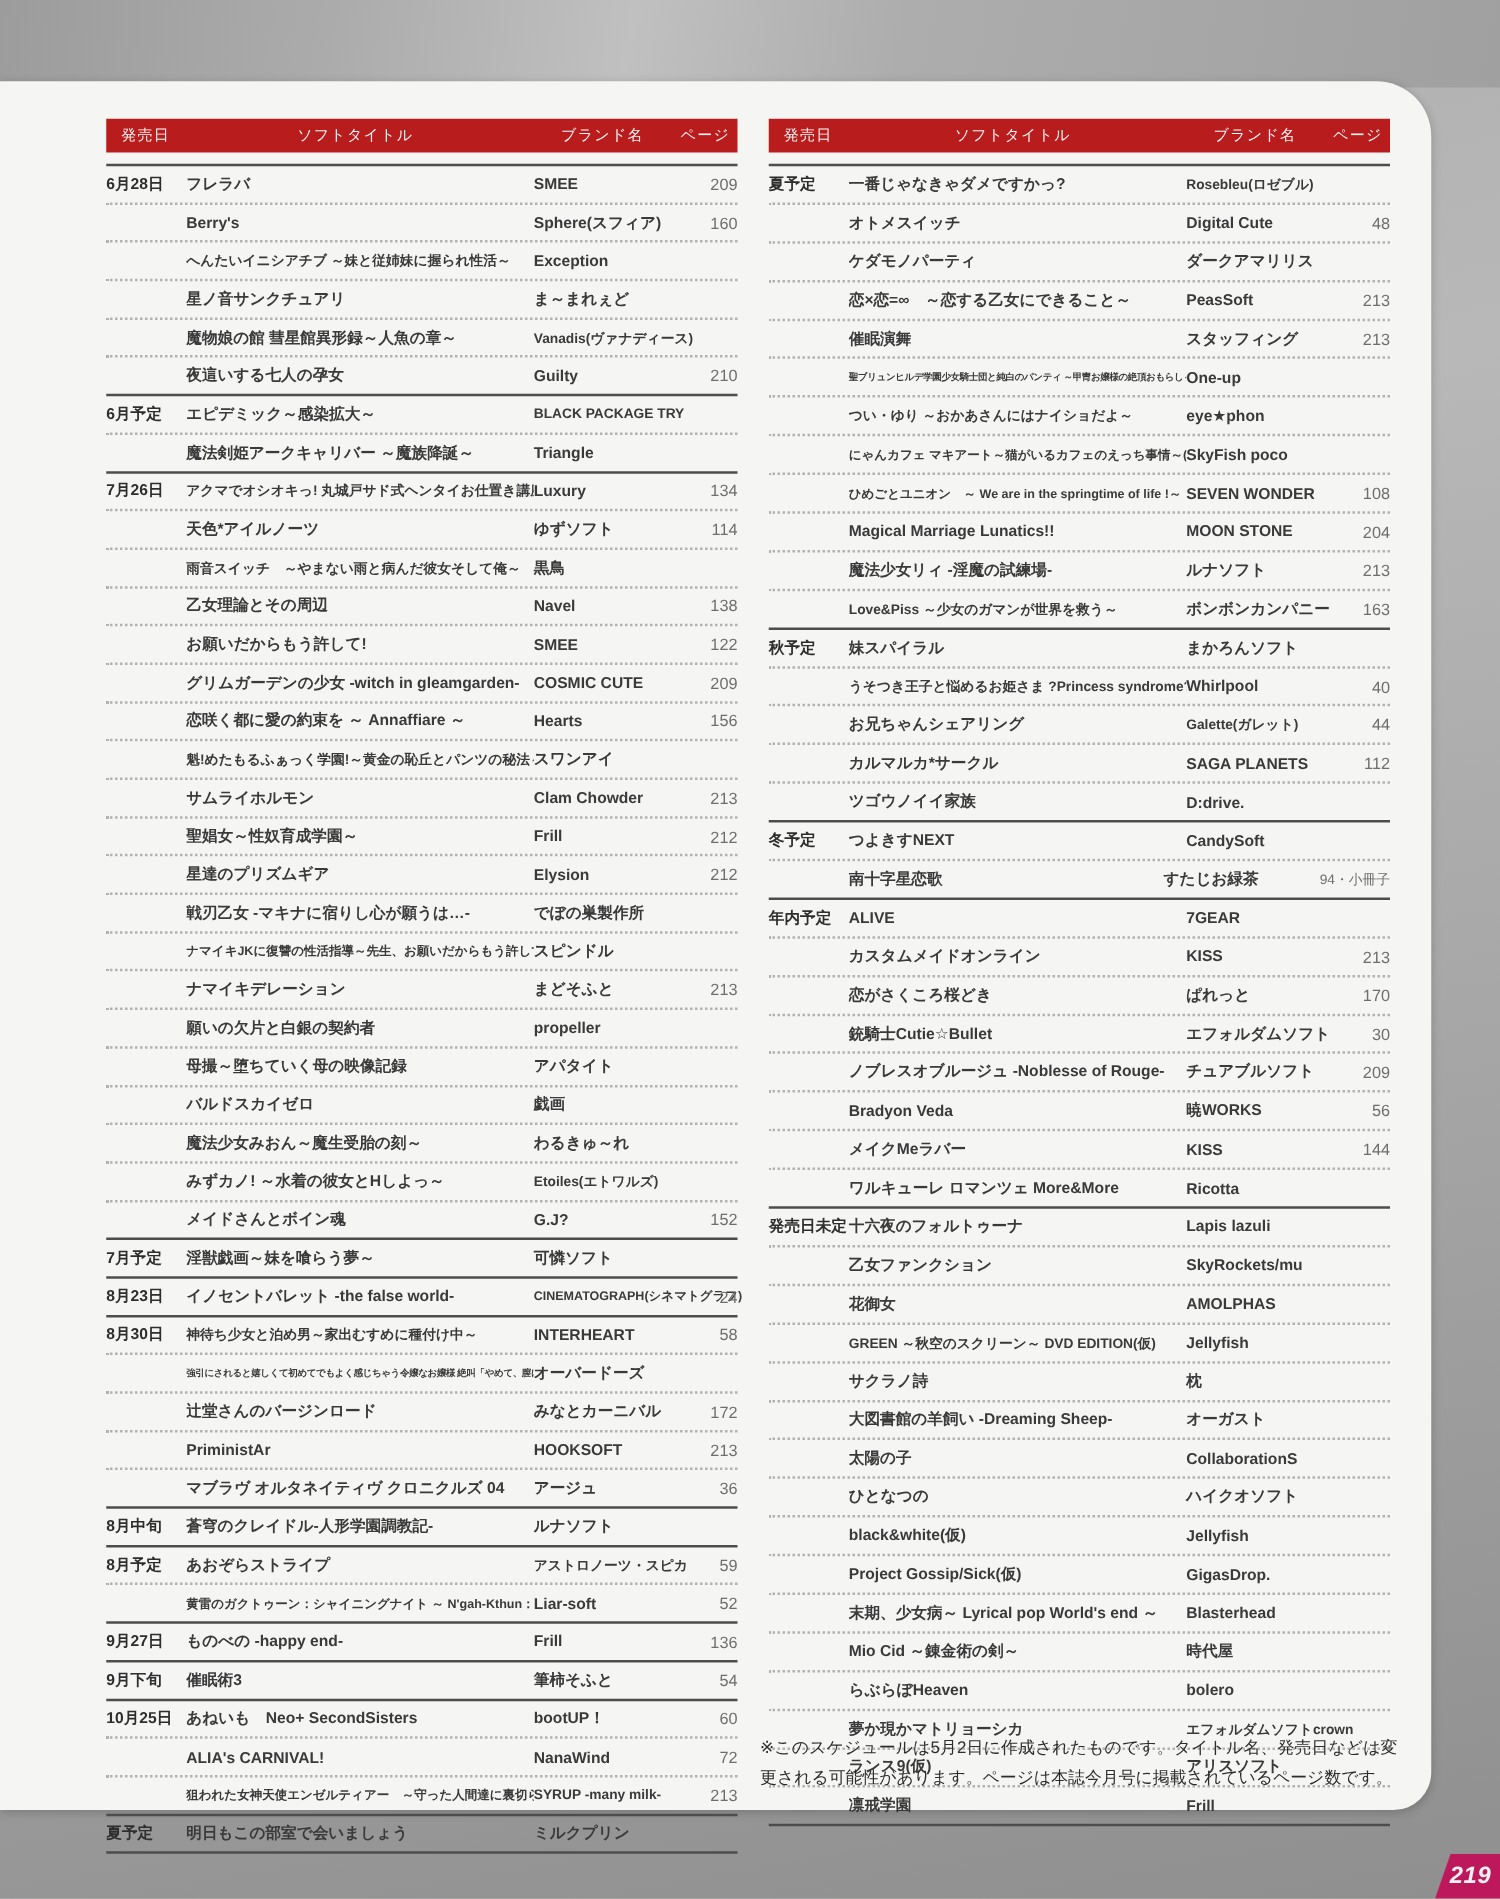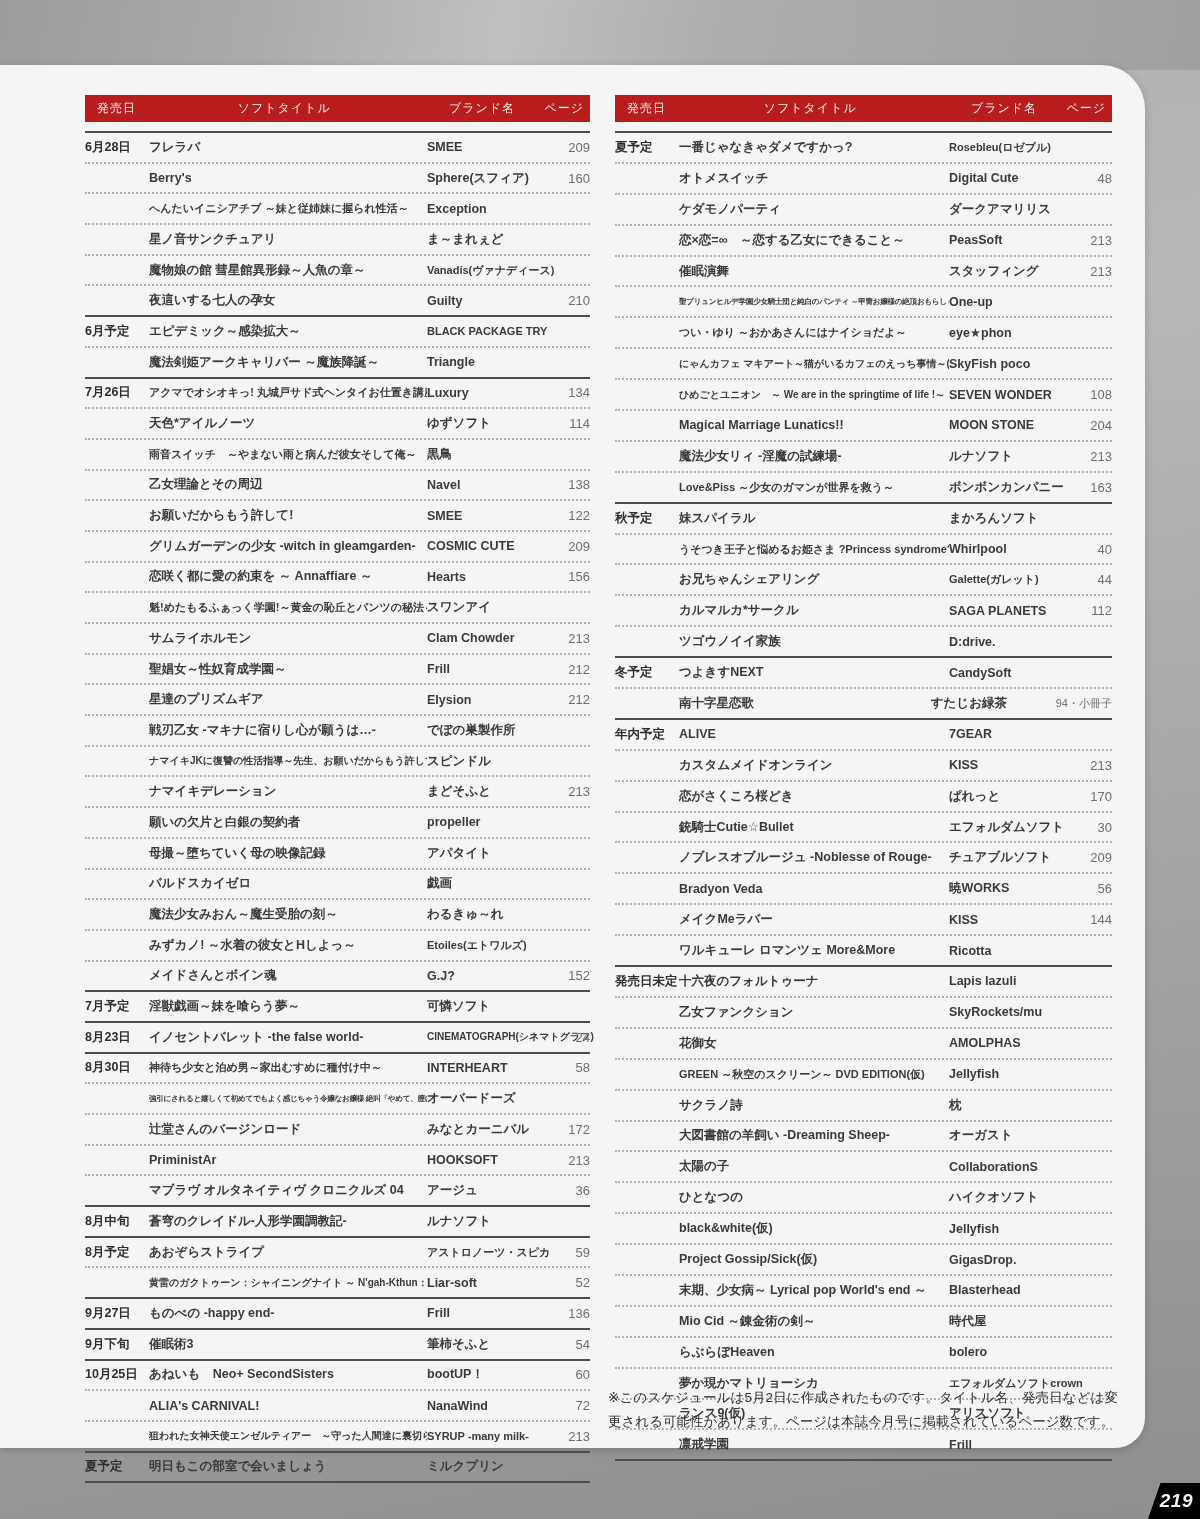--- a/index.html
+++ b/index.html
@@ -16,21 +16,21 @@
     position:absolute;top:0;left:0;width:100%;height:70px;
     background:linear-gradient(100deg,#9c9c9c 0%,#ababab 22%,#c0c0c0 42%,#adadad 60%,#a0a0a0 100%);
   }
   .page-card{
     position:absolute;left:0;top:65px;width:1145px;height:1383px;
     background:#f5f5f3;border-radius:0 44px 30px 0;
     box-shadow:0 2px 8px rgba(0,0,0,.18);
   }
   .page-tab{
     position:absolute;right:0;bottom:0;width:52px;height:36px;
-    background:#000000;
+    background:#be185d;
     clip-path:polygon(24% 0,100% 0,100% 100%,0 100%);
     display:flex;align-items:center;justify-content:flex-end;
     padding-right:7px;box-sizing:border-box;
   }
   .page-tab span{
     color:#f2f2f2;font-weight:bold;font-style:italic;font-size:19px;
     letter-spacing:.5px;
   }
   
   .sched-table{position:absolute;top:95px;}

